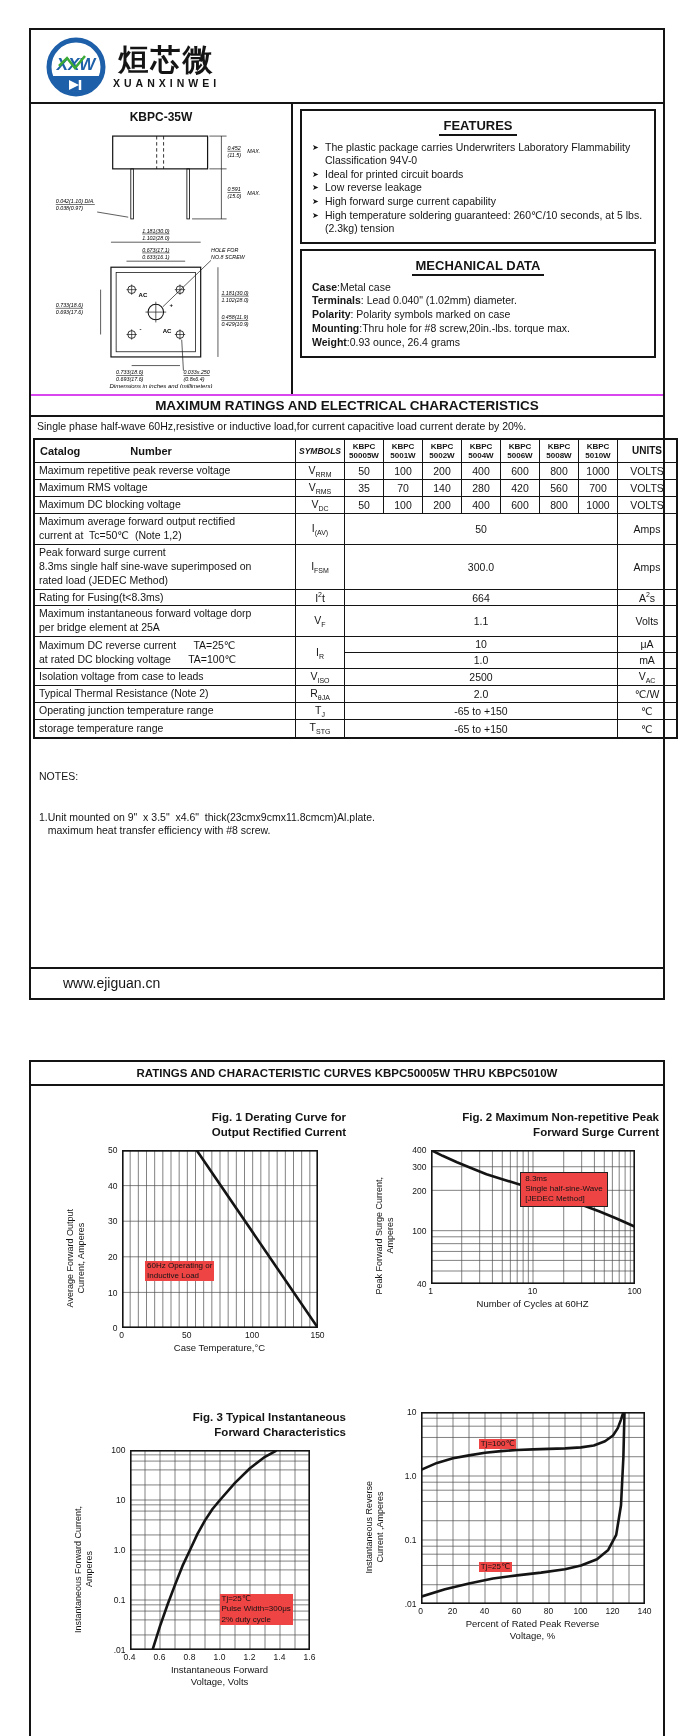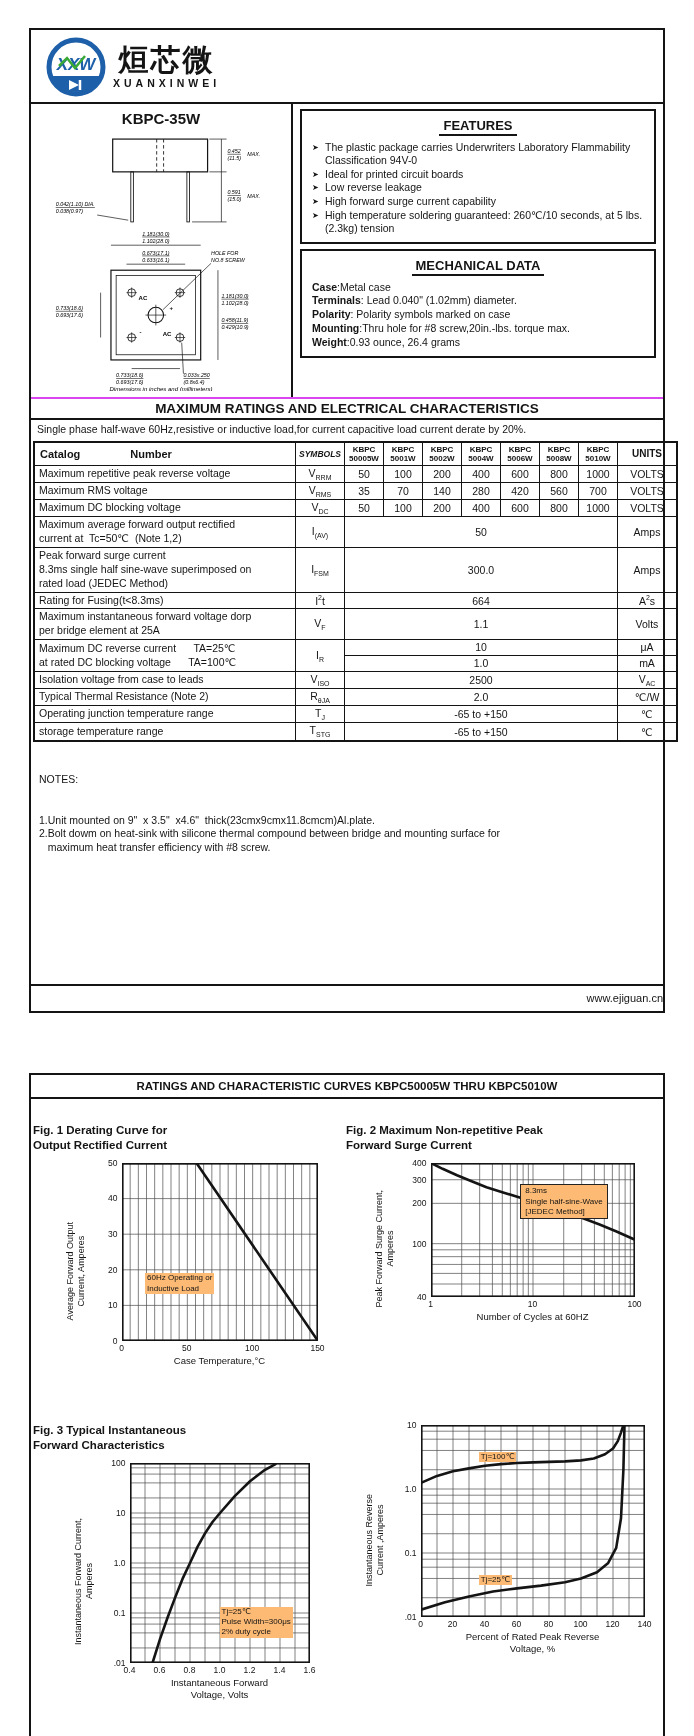--- a/index.html
+++ b/index.html
@@ -12,21 +12,21 @@
   .logo-cn{font-size:30px;font-weight:bold;letter-spacing:2px;line-height:1;}
   .logo-latin{font-size:10.5px;letter-spacing:4px;font-weight:bold;margin-top:2px;}
   .title-block{flex:1;text-align:center;padding-right:6px;}
   .part-range{font-size:20px;font-weight:bold;margin:6px 0 3px;letter-spacing:.3px;}
   .title-rule{border:0;border-top:2px solid #141414;margin:0 6px 5px;}
   .subtitle{font-size:14.5px;font-weight:bold;margin:2px 0 3px;}
   .specline{font-size:10.5px;font-style:italic;white-space:pre-wrap;}
   
   .p1-middle{display:flex;}
   .drawing-box{width:260px;border-right:2px solid #141414;text-align:center;padding:4px 0 2px;}
-  .drawing-title{font-size:15px;font-weight:bold;margin:2px 0 0;}
+  .drawing-title{font-size:12px;font-weight:bold;margin:2px 0 0;}
   .right-col{flex:1;padding:5px 7px;display:flex;flex-direction:column;}
   .info-box{border:2px solid #141414;padding:3px 10px 6px;}
   .info-box + .info-box{margin-top:5px;}
   .box-title{text-align:center;margin:2px 0 5px;}
   .box-title span{display:inline-block;font-size:13px;font-weight:bold;border-bottom:2px solid #141414;padding:0 4px 1px;}
   .feat-item{display:flex;font-size:10.5px;line-height:1.28;}
   .bullet{width:13px;flex:none;font-size:8px;line-height:1.7;}
   .mech-line{font-size:10.5px;line-height:1.32;}
   
   .ratings-bar{border-top:2px solid #d946ef;border-bottom:2px solid #141414;text-align:center;font-weight:bold;font-size:13.5px;padding:2px 0;}
@@ -42,33 +42,33 @@
   td.lab{text-align:left;padding:1px 4px;white-space:pre-wrap;line-height:1.32;}
   td.ctr{text-align:center;}
   td.nopad{padding:0;}
   .half{height:15px;line-height:15px;text-align:center;}
   .half.top{border-bottom:1px solid #141414;}
   .sub{font-size:7px;vertical-align:sub;}
   .sup{font-size:7px;vertical-align:super;}
   .notes{border-top:0;padding:4px 8px 6px;font-size:10.5px;line-height:1.3;white-space:pre-wrap;}
   .content-bottom{border-bottom:2px solid #141414;}
   .spacer1{height:96px;}
-  .footer-line{text-align:right;font-size:11px;padding:6px 0 7px;}
+  .footer-line{text-align:left;font-size:14px;padding:6px 0 7px;margin-left:32px;}
   
   .page2{margin-top:60px;}
   .curves-bar{border-bottom:2px solid #141414;text-align:center;font-weight:bold;font-size:11.5px;padding:5px 0;}
   .figs{display:grid;grid-template-columns:1fr 1fr;padding:24px 4px 6px 2px;row-gap:42px;}
-  .fig-title{text-align:left;font-weight:bold;font-size:11.5px;line-height:1.3;margin-bottom:8px;}
+  .fig-title{text-align:right;font-weight:bold;font-size:11.5px;line-height:1.3;margin-bottom:8px;}
   .fig-row{display:flex;justify-content:center;}
   .ylab{width:30px;flex:none;display:flex;align-items:center;justify-content:center;}
   .ylab span{writing-mode:vertical-rl;transform:rotate(180deg);font-size:9px;line-height:1.25;text-align:center;white-space:pre;}
   .plotwrap{position:relative;margin-left:30px;margin-top:2px;}
   .xtick{position:absolute;width:28px;text-align:center;font-size:8.5px;}
   .ytick{position:absolute;left:-31px;width:27px;text-align:right;font-size:8.5px;}
-  .ann{position:absolute;font-size:8px;line-height:1.3;background:#fdba74;padding:0 2px;}
+  .ann{position:absolute;font-size:8px;line-height:1.3;background:#ef4444;padding:0 2px;}
   .annbox{border:1px solid #222;padding:1px 4px;}
   .xlab{position:absolute;left:0;text-align:center;font-size:9.5px;line-height:1.25;}
   .disclaimer{font-size:10.5px;padding:44px 12px 14px;white-space:pre-wrap;}
   svg text{font-family:"Liberation Sans","DejaVu Sans",sans-serif;}
   .dim{font-size:6.2px;font-style:italic;}
   .dimu{font-size:6.2px;font-style:italic;text-decoration:underline;}
   .pol{font-size:7px;font-weight:bold;}
   .cap{font-size:7px;font-style:italic;}
 </style>
 </head>
@@ -345,21 +345,21 @@
           <td class="ctr"><span>T</span><span class="sub">STG</span></td>
           <td class="ctr" colspan="7">-65 to +150</td>
           <td class="ctr">℃</td>
         </tr>
       </tbody>
     </table>
 
   <div class="content-bottom">
     <div class="notes">
       <div>NOTES:</div>
-      <div><div class="note-line">1.Unit mounted on 9"  x 3.5"  x4.6"  thick(23cmx9cmx11.8cmcm)Al.plate.</div><div class="note-line">2.Bolt dowm on heat-sink with silicone thermal compound between bridge and mounting surface for</div><div class="note-line">   maximum heat transfer efficiency with #8 screw.</div></div>
+      <div><div class="note-line">1.Unit mounted on 9"  x 3.5"  x4.6"  thick(23cmx9cmx11.8cmcm)Al.plate.</div><div class="note-line">   maximum heat transfer efficiency with #8 screw.</div></div>
     </div>
     <div class="spacer1"></div>
   </div>
   <div class="footer-line">www.ejiguan.cn</div>
 </div>
 
 <div class="page page2">
   <div class="curves-bar">RATINGS AND CHARACTERISTIC CURVES KBPC50005W THRU KBPC5010W</div>
   <div class="figs">
       <div class="fig">

